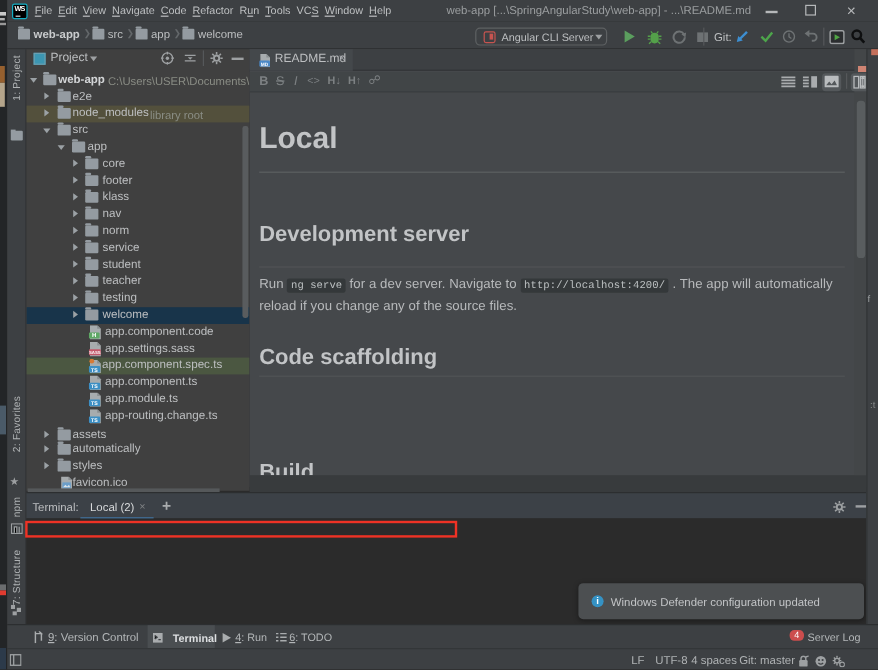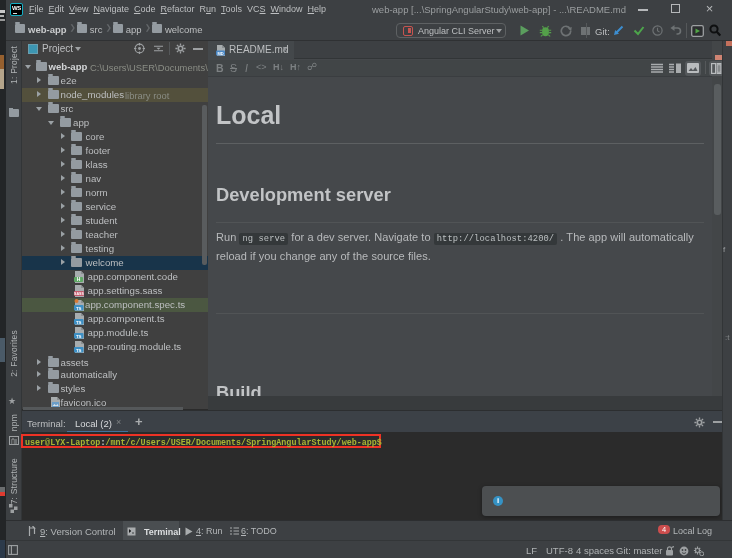--- a/index.html
+++ b/index.html
@@ -300,21 +300,21 @@
       </div>
       <div style="position: absolute; left: 0px; top: 280px; width: 186px; height: 14px; white-space: nowrap;">
         <span style="position:absolute;left:52px;top:1px">
           <svg width="11" height="12" viewBox="0 0 11 12">
             <path d="M1 0h6l3 3v9H1z" fill="#a7acae"></path>
             <path d="M7 0l3 3H7z" fill="#8a8f91"></path>
             <rect x="0" y="6" width="9.5" height="5.5" rx="1" fill="#3d8fc4"></rect>
             <text x="4.7" y="10.6" font-size="4.4" font-weight="bold" fill="#fff" text-anchor="middle" font-family="Liberation Sans">TS</text>
           </svg>
         </span>
-        <span style="position:absolute;left:65.5px;top:1.5px;">app-routing.module.ts</span>
+        <span style="position:absolute;left:65.5px;top:1.5px;">app-routing.change.ts</span>
       </div>
       <div style="position: absolute; left: 0px; top: 296px; width: 186px; height: 14px; white-space: nowrap; text-align: right;">
         <span style="position:absolute;left:14.5px;top:3.5px;width:0;height:0;border-top:3.5px solid transparent;border-bottom:3.5px solid transparent;border-left:4.5px solid #9ba1a5"></span>
         <span style="position:absolute;left:26px;top:2px;width:11px;height:9px;background:#949ba1;border-radius:1px"></span>
         <span style="position:absolute;left:26px;top:0.8px;width:5px;height:2px;background:#949ba1;border-radius:1px"></span>
         <span style="position:absolute;left:38.5px;top:1.5px;">assets</span>
       </div>
       <div style="position: absolute; left: 0px; top: 308px; width: 186px; height: 14px; white-space: nowrap;">
         <span style="position:absolute;left:14.5px;top:3.5px;width:0;height:0;border-top:3.5px solid transparent;border-bottom:3.5px solid transparent;border-left:4.5px solid #9ba1a5"></span>
         <span style="position:absolute;left:26px;top:2px;width:11px;height:9px;background:#949ba1;border-radius:1px"></span>
@@ -381,20 +381,21 @@
       <path d="M1.5 8l2.5-3 2 2.2L8.5 4l2 4z" fill="#54585b"></path>
     </svg>
   <div style="position:absolute;left:497px;top:20px;width:1px;height:13px;background:#55585a"></div>
 
   <div id="md" style="position:absolute;left:0;top:36px;width:504px;height:319px;overflow:hidden;color:#bcbec0">
     <div style="position:absolute;left:8px;top:24px;font-size:25px;font-weight:bold;color:#c2c4c6">Local</div>
     <div style="position:absolute;left:8px;top:66px;width:488px;height:1px;background:#5d6062"></div>
     <div style="position:absolute;left:8px;top:107px;font-size:18.3px;font-weight:bold;color:#c2c4c6">Development server</div>
     <div style="position:absolute;left:8px;top:145px;width:488px;height:1px;background:#515456"></div>
     <div class="mdp" style="top:151.5px;line-height:17.5px">Run <span class="cd">ng serve</span> for a dev server. Navigate to <span class="cd">http://localhost:4200/</span> . The app will automatically reload if you change any of the source files.</div>
+    <div style="position:absolute;left:8px;top:208.6px;font-size:18.3px;font-weight:bold;color:#c2c4c6">Code scaffolding</div>
     <div style="position:absolute;left:8px;top:236px;width:488px;height:1px;background:#515456"></div>
     <div style="position:absolute;left:8px;top:305px;font-size:18.3px;font-weight:bold;color:#c2c4c6">Build</div>
   </div>
   <style>
     .mdp{position:absolute;left:8px;width:496px;font-size:11px;color:#b8babc;letter-spacing:0.06px}
     .cd{font-family:"Liberation Mono",monospace;font-size:8.8px;background:#34383a;color:#bcc0c2;padding:1px 3px;border-radius:2px}
   </style>
 </div>
 <div class="abs" style="left:208px;top:396px;width:514px;height:15px;background:#383b3d"></div>
 
@@ -415,24 +416,24 @@
   <div style="position:absolute;left:45px;top:19.5px;width:61px;height:2.5px;background:#43729c"></div>
   <div style="position:absolute;left:113px;top:3px;font-size:13px;color:#a9acae;font-weight:bold">+</div>
   <svg style="position:absolute;left:672px;top:6px" width="11" height="11" viewBox="0 0 11 11">
       <circle cx="5.5" cy="5.5" r="2.2" fill="none" stroke="#9da0a2" stroke-width="1.6"></circle>
       <path d="M5.5 0.4v2M5.5 8.6v2M0.4 5.5h2M8.6 5.5h2M1.9 1.9l1.4 1.4M7.7 7.7l1.4 1.4M9.1 1.9L7.7 3.3M3.3 7.7L1.9 9.1" stroke="#9da0a2" stroke-width="1.3"></path>
     </svg>
   <div style="position:absolute;left:691px;top:10px;width:9px;height:1.5px;background:#9da0a2"></div>
 </div>
 <div class="abs" style="left:22px;top:432px;width:700px;height:88px;background:#2b2b2b" id="termbody">
   <div style="position:absolute;left:-1.5px;top:2px;width:360px;height:14px;border:2px solid #ee3225"></div>
-  <div style="position:absolute;left:3px;top:5.5px;font-family:'Liberation Mono',monospace;font-size:8.4px;font-weight:bold;white-space:pre;color:#a8b532"><span style="color:#a8b532">user@LYX-Laptop</span><span style="color:#d0d2d4">:</span><span style="color:#a8b532">/mnt/c/Users/USER/Documents/SpringAngularStudy/web-app</span><span style="color:#a8b532">$</span></div>
 
   <div style="position:absolute;left:460px;top:54px;width:238px;height:30px;background:#4c4f51;border-radius:4px;box-shadow:0 1px 4px rgba(0,0,0,0.35)">
     <div style="position:absolute;left:11px;top:10px;width:10px;height:10px;border-radius:50%;background:#3592c4;color:#fff;font-size:8px;font-weight:bold;text-align:center;line-height:10px">i</div>
+    <div style="position:absolute;left:27px;top:10.5px;font-size:9.5px;color:#c3c5c7">Windows Defender configuration updated</div>
   </div>
 </div>
 
 <div class="abs" style="left:722px;top:41px;width:10px;height:479px;background:#3d4043;border-left:1px solid #323537"></div>
 <div class="abs" style="left:726px;top:41px;width:6px;height:5px;background:#c4705c"></div>
 <div class="abs" style="left:723px;top:245px;width:9px;font-size:8px;color:#9da0a2">f</div>
 <div class="abs" style="left:725px;top:333px;width:9px;font-size:8px;color:#85888a">:t</div>
 
 <div class="abs" style="left:6px;top:520px;width:726px;height:20px;background:#3d4043;border-top:1px solid #2c2e30" id="bottombar">
   <svg style="position:absolute;left:22px;top:5px" width="9" height="10" viewBox="0 0 9 10">
@@ -447,21 +448,21 @@
   <div style="position:absolute;left:138px;top:5.5px;font-size:9px;font-weight:bold;color:#dddfe1">Terminal</div>
   <svg style="position:absolute;left:179px;top:6px" width="8" height="9" viewBox="0 0 8 9">
       <path d="M0.5 0.5L7.5 4.5L0.5 8.5z" fill="#a9acae"></path>
     </svg>
   <div class="bbl" style="left:190px;font-size:9px"><u>4</u>: Run</div>
   <svg style="position:absolute;left:224px;top:6px" width="9" height="8" viewBox="0 0 9 8">
       <path d="M0 1h2M0 4h2M0 7h2M3.5 1H9M3.5 4H9M3.5 7H9" stroke="#a9acae" stroke-width="1.2"></path>
     </svg>
   <div class="bbl" style="left:235px;font-size:9px"><u>6</u>: TODO</div>
   <div style="position:absolute;left:652px;top:3.5px;width:12px;height:9px;background:#cc4d4d;border-radius:4px;color:#fff;font-size:7.5px;text-align:center;line-height:9px">4</div>
-  <div class="bbl" style="left:667px;font-size:9px">Local Log</div>
+  <div class="bbl" style="left:667px;font-size:9px">Server Log</div>
 </div>
 <style>.bbl{position:absolute;top:5px;font-size:9.5px;color:#b3b6b8;white-space:nowrap}</style>
 
 <div class="abs" style="left:6px;top:540px;width:726px;height:18px;background:#3d4043;border-top:1px solid #333638" id="statusbar">
   <svg style="position:absolute;left:2px;top:4px" width="10" height="10" viewBox="0 0 10 10">
       <rect x="0.6" y="0.6" width="8.8" height="8.8" fill="none" stroke="#9da0a2" stroke-width="1.1"></rect>
       <path d="M3.4 0.6v8.8" stroke="#9da0a2" stroke-width="1.1"></path>
     </svg>
   <div class="sbr" style="left:520px">LF</div>
   <div class="sbr" style="left:540px">UTF-8</div>

